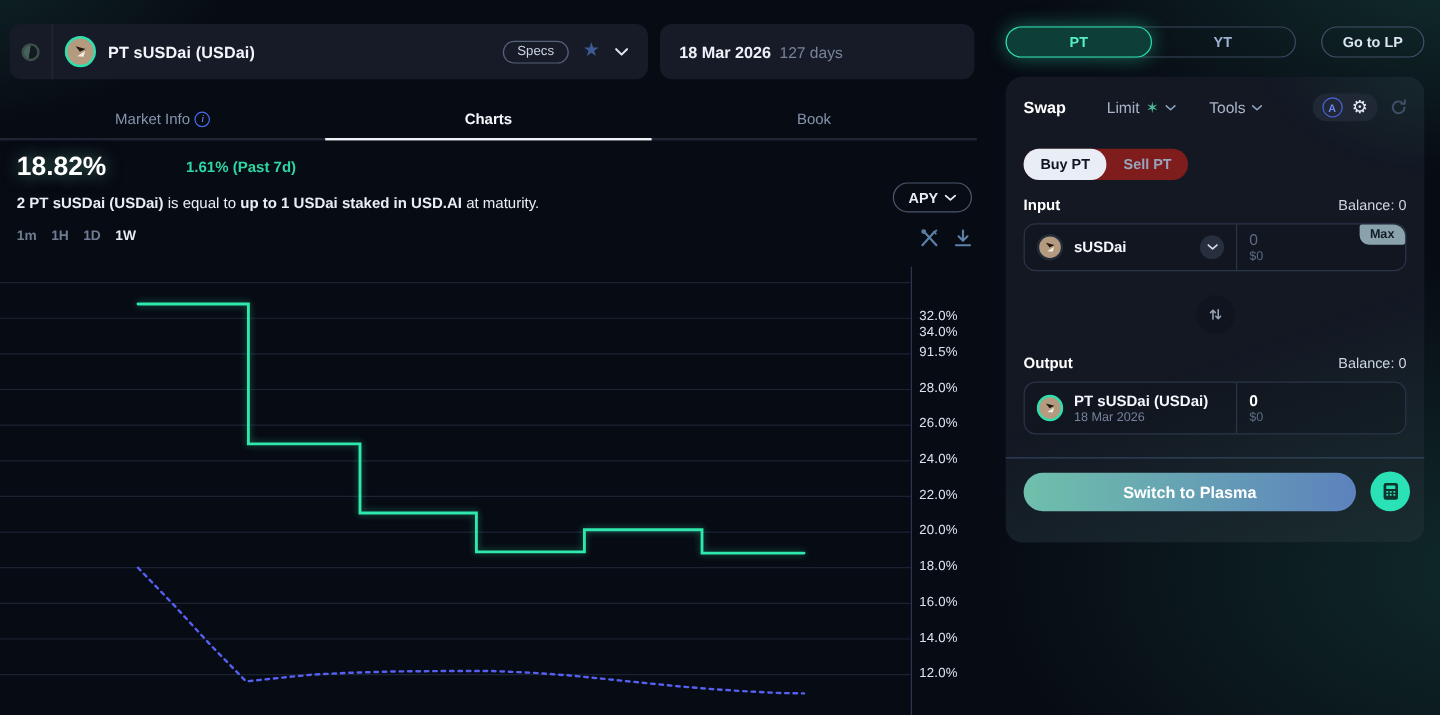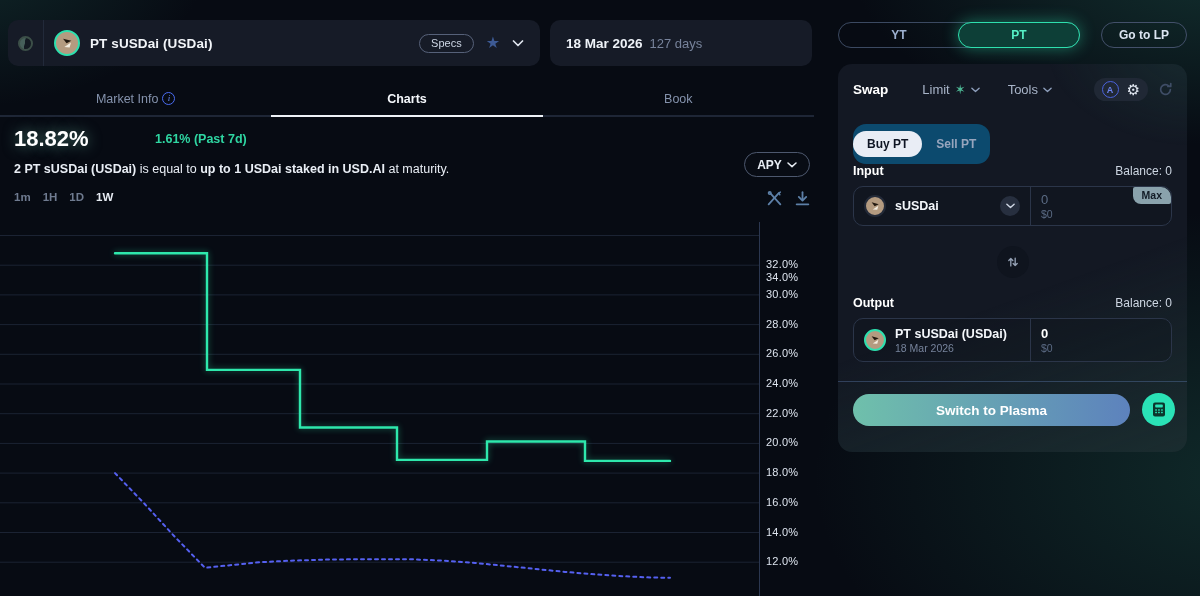--- a/index.html
+++ b/index.html
@@ -36,21 +36,21 @@
   .maturity-box {
     position:absolute; left:550px; top:20px; width:262px; height:46px;
     background:#161b27; border-radius:10px; display:flex; align-items:center; padding-left:16px; gap:7px;
   }
   .maturity-date { font-size:13.5px; font-weight:bold; color:#eef2f8; }
   .maturity-days { font-size:13px; color:#77839b; }
 
   
   .tabbar { position:absolute; left:0; top:85px; width:814px; display:flex; border-bottom:2px solid #1e2636; }
   .tab { flex:1; text-align:center; padding:7px 0 9px; font-size:12.5px; color:#8593ad; cursor:default;
-    display:flex; align-items:flex-start; justify-content:center; gap:4px; margin-bottom:-2px; border-bottom:2px solid transparent; }
+    display:flex; align-items:center; justify-content:center; gap:4px; margin-bottom:-2px; border-bottom:2px solid transparent; }
   .tab.active { color:#f4f7fb; font-weight:bold; border-bottom-color:#eef2f7; }
   .info-ic { width:13px; height:13px; border:1px solid #4a6cf2; border-radius:50%; color:#6c8bf2;
     font-size:9px; line-height:11px; text-align:center; font-style:italic; font-family:"Liberation Serif", serif; }
 
   
   .apy-big { position:absolute; left:14px; top:126px; font-size:22px; font-weight:bold; color:#ffffff;
     text-shadow:0 0 14px rgba(140,235,205,0.5); }
   .apy-change { position:absolute; left:112px; top:132px; font-size:12.5px; font-weight:bold; color:#2fd6a2;margin-left:43px; }
   .desc { position:absolute; left:14px; top:162px; font-size:12.5px; color:#e9eef5; }
   .desc b { font-weight:bold; }
@@ -94,22 +94,22 @@
   .menu-limit { margin-left:34px; } .menu-tools { margin-left:28px; }
   .sparkle { color:#4db895; font-size:13px; }
   .mchev { color:#8fa0bd; display:flex; }
   .hdr-icons { margin-left:auto; display:flex; align-items:center; gap:10px; }
   .icon-pill { display:flex; align-items:center; gap:8px; background:#202835; border-radius:12px; padding:3px 8px; }
   .acircle { width:17px; height:17px; border:1.5px solid #4b63dd; border-radius:50%; color:#6d85f0;
     font-size:9px; font-weight:bold; display:flex; align-items:center; justify-content:center; }
   .gear { font-size:15px; color:#e2e8f2; line-height:1; }
   .refresh { color:#3f4d66; display:flex; }
 
-  .side-toggle { position:absolute; left:15px; top:60px; height:40px; background:#0c4a6e; border-radius:13px;
-    display:inline-flex; align-items:center; }
+  .side-toggle { position:absolute; left:15px; top:60px; height:26px; background:#7f1d1d; border-radius:13px;
+    display:inline-flex; align-items:flex-start; }
   .side-btn { height:26px; padding:0 14px; display:flex; align-items:center; font-size:12px; font-weight:bold; color:#97a5bd; }
   .side-btn.active { background:#e9edf5; color:#0f1523; border-radius:13px; }
 
   .io-row { position:absolute; left:15px; right:15px; display:flex; justify-content:space-between; align-items:center; }
   .io-label { font-size:12.5px; font-weight:bold; color:#ffffff; }
   .io-balance { font-size:12px; color:#cdd6e2; }
 
   .io-box { position:absolute; left:15px; width:319px; border:1px solid #2b3549; border-radius:10px; display:flex; background:rgba(10,14,22,.25); }
   .io-left { width:176px; display:flex; align-items:center; padding:0 10px; gap:9px; }
   .io-right { flex:1; border-left:1px solid #2b3549; display:flex; flex-direction:column; justify-content:center; padding-left:10px; gap:1px; }
@@ -226,35 +226,35 @@
         <line x1="0" x2="759" y1="310.5" y2="310.5" class="gridline"></line>
         <line x1="0" x2="759" y1="340.2" y2="340.2" class="gridline"></line>
         <line x1="759.5" x2="759.5" y1="0" y2="374" class="axisline"></line>
         <polyline points="115,31.3 207,31.3 207,147.9 300,147.9 300,205.5 397,205.5 397,237.9 487,237.9 487,219.5 585,219.5 585,238.9 670,238.9" fill="none" stroke="#2ee8ac" stroke-width="2.4" stroke-linejoin="miter" stroke-linecap="round" class="series-solid"></polyline>
         <polyline points="115,251.1 145,282.3 175,315.0 205,345.8 230,343.2 260,340.2 290,338.7 330,337.5 370,337.2 410,337.2 445,338.7 475,340.9 505,343.9 535,346.9 565,349.9 595,352.4 625,354.3 650,355.5 670,355.8" fill="none" stroke="#5560f0" stroke-width="2" stroke-linejoin="miter" stroke-linecap="round" stroke-dasharray="3 4"></polyline>
       </svg>
   </div>
   <div class="ytick-col" id="ytick-col">
       <div class="ytick" style="top: 7px; margin-top: 42px;">34.0%</div>
       <div class="ytick" style="top: 36px;">32.0%</div>
-      <div class="ytick" style="top: 66px;">30.0%</div>
+      <div class="ytick" style="top: 66px;">91.5%</div>
       <div class="ytick" style="top: 96px;">28.0%</div>
       <div class="ytick" style="top: 125px;">26.0%</div>
       <div class="ytick" style="top: 155px;">24.0%</div>
       <div class="ytick" style="top: 185px;">22.0%</div>
       <div class="ytick" style="top: 214px;">20.0%</div>
       <div class="ytick" style="top: 244px;">18.0%</div>
       <div class="ytick" style="top: 274px;">16.0%</div>
       <div class="ytick" style="top: 304px;">14.0%</div>
       <div class="ytick" style="top: 333px;">12.0%</div>
     </div>
 
   <div class="mode-group">
+    <div class="mode-btn active">PT</div>
     <div class="mode-btn">YT</div>
-    <div class="mode-btn active">PT</div>
   </div>
   <div class="goto-lp">Go to LP</div>
 
   <div class="swap-card">
     <div class="swap-header">
       <span class="swap-title">Swap</span>
       <span class="menu-item menu-limit">
         <span>Limit</span>
         <span class="sparkle">✶</span>
         <span class="mchev">

